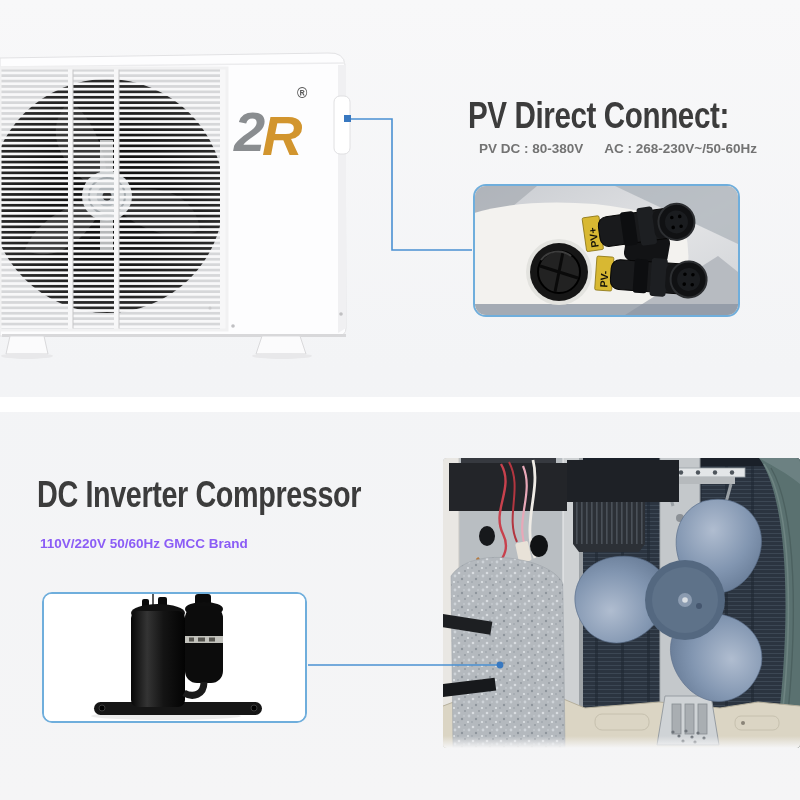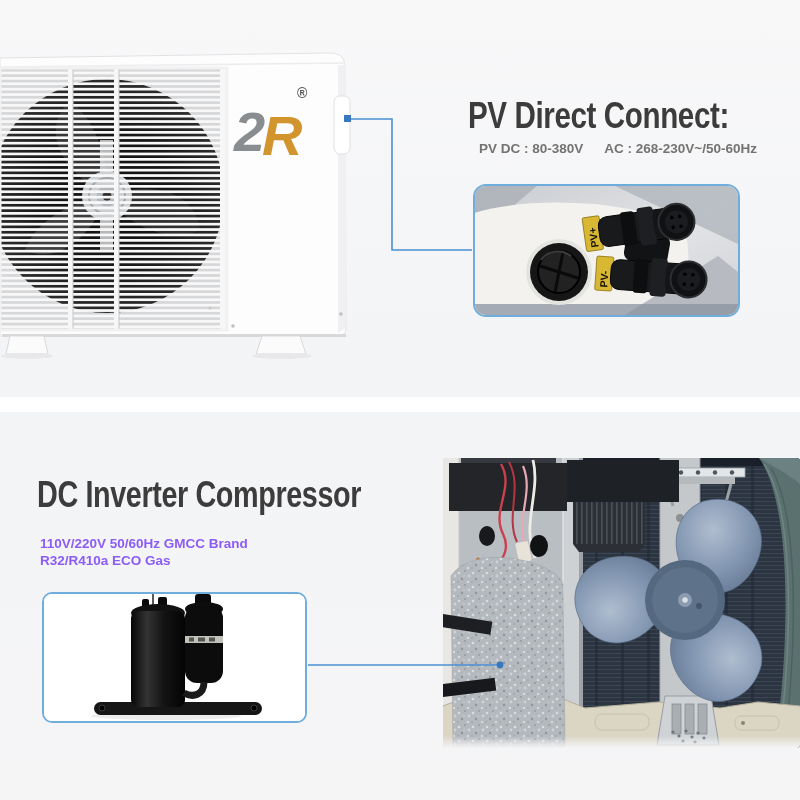--- a/index.html
+++ b/index.html
@@ -184,21 +184,20 @@
           <circle cx="89" cy="22" r="1.8"></circle>
           <circle cx="97" cy="22" r="1.8"></circle>
         </g>
     </g>
   </svg>
 </div>
 
 <div class="abs dc-heading">DC Inverter Compressor</div>
 <div class="abs dc-specs">
   <div>110V/220V 50/60Hz GMCC Brand</div>
-  <div>R32/R410a ECO Gas</div>
 </div>
 
 <div class="abs callout comp-box">
   <svg width="261" height="127" viewBox="0 0 261 127">
     <defs>
       <linearGradient id="compBody" x1="0" y1="0" x2="1" y2="0">
         <stop offset="0%" stop-color="#070707"></stop>
         <stop offset="30%" stop-color="#343434"></stop>
         <stop offset="60%" stop-color="#141414"></stop>
         <stop offset="100%" stop-color="#030303"></stop>

